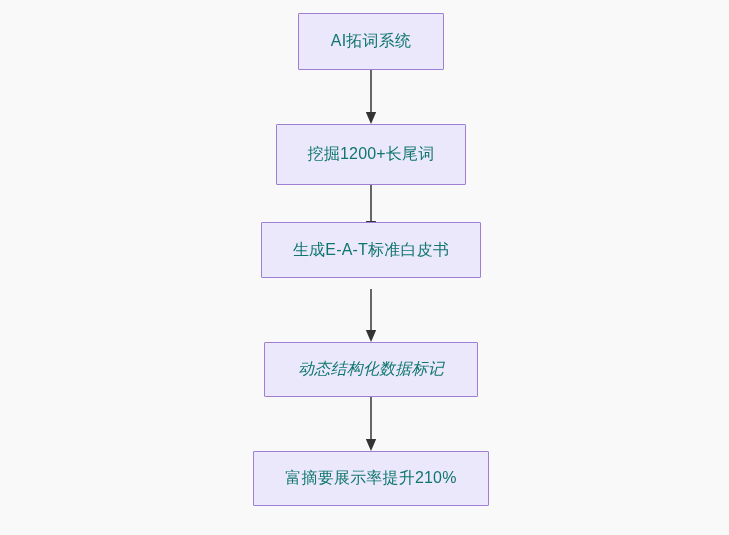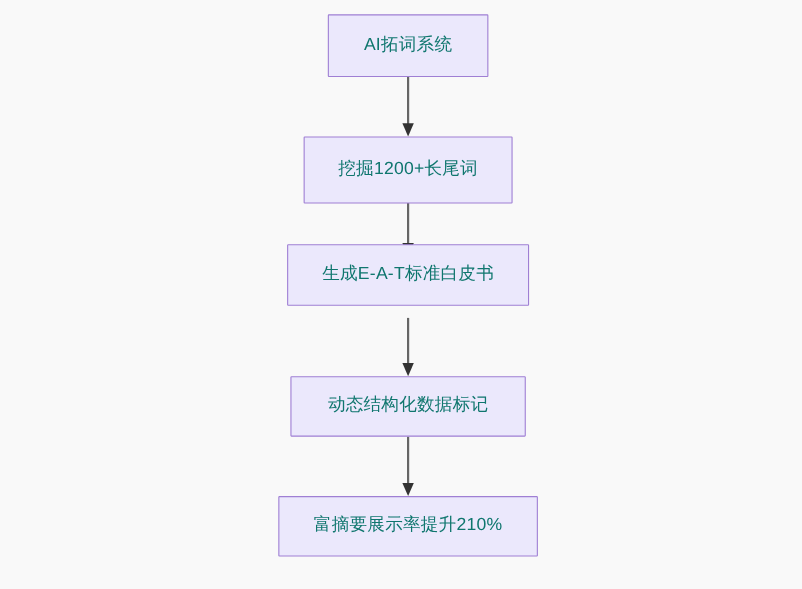--- a/index.html
+++ b/index.html
@@ -84,21 +84,21 @@
   </div>
 
   <div class="node" style="left:276px; top:124px; width:190px; height:61px;">
     <span class="node-label">挖掘1200+长尾词</span>
   </div>
 
   <div class="node" style="left:261px; top:222px; width:220px; height:56px;">
     <span class="node-label">生成E-A-T标准白皮书</span>
   </div>
 
-  <div class="node" style="left:264px; top:342px; width:214px; height:55px;">
+  <div class="node" style="left:264px; top:342px; width:214px; height:55px;font-style:italic;">
     <span class="node-label">动态结构化数据标记</span>
   </div>
 
   <div class="node" style="left:253px; top:451px; width:236px; height:55px;">
     <span class="node-label">富摘要展示率提升210%</span>
   </div>
 
 </div>
 
 </body></html>

